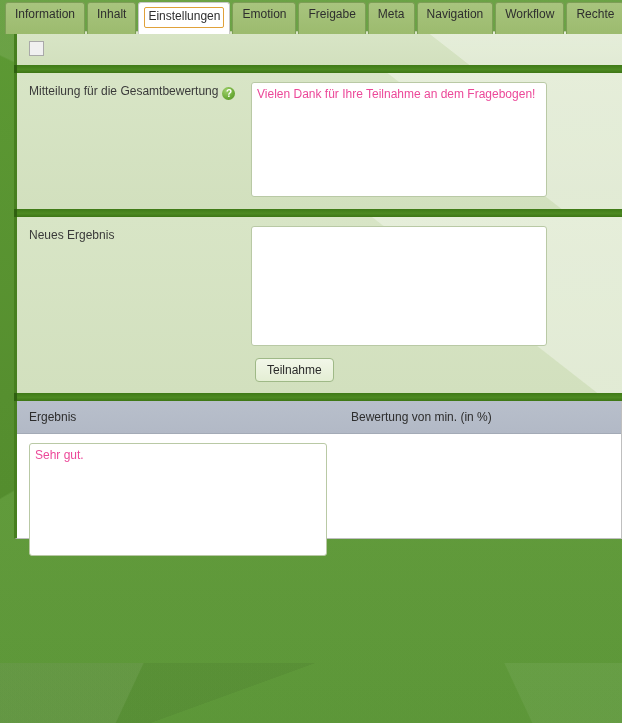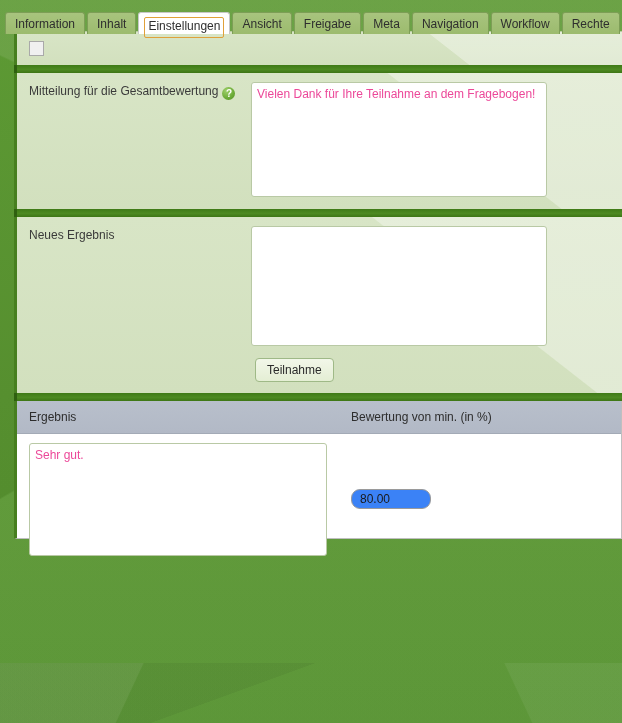--- a/index.html
+++ b/index.html
@@ -46,21 +46,21 @@
     top: 6px;
     height: 28px;
     width: 622px;
     display: flex;
     align-items: flex-end;
     padding-left: 5px;
     box-sizing: border-box;
     z-index: 5;
   }
   .tab {
-    height: 22px;
+    height: 32px;
     line-height: 22px;
     padding: 0 9px;
     margin-right: 2px;
     background: linear-gradient(to bottom, #a8c47e 0%, #9cbb6e 100%);
     border: 1px solid #7d9e56;
     border-bottom: none;
     border-radius: 3px 3px 0 0;
     color: #2e2e2e;
     font-size: 12px;
     white-space: nowrap;
@@ -211,20 +211,21 @@
     box-sizing: border-box;
   }
   .th-result { width: 322px; flex: 0 0 322px; }
   .th-rating { flex: 1 1 auto; }
 
   .trow {
     display: flex;
     align-items: flex-start;
     height: 104px;
     box-sizing: border-box;
+    flex-direction: column;
   }
   .trow.odd  { background: #ffffff; }
   .trow.even { background: #e9f2fa; }
 
   .td-result {
     width: 322px;
     flex: 0 0 322px;
     padding: 9px 0 0 12px;
     box-sizing: border-box;
   }
@@ -252,21 +253,21 @@
 </style>
 </head>
 <body>
 
 <div id="page">
 
   <div class="tabbar">
     <div class="tab"><span>Information</span></div>
     <div class="tab"><span>Inhalt</span></div>
     <div class="tab active"><span class="tab-inner">Einstellungen</span></div>
-    <div class="tab"><span>Ansicht</span></div>
+    <div class="tab"><span>Emotion</span></div>
     <div class="tab"><span>Freigabe</span></div>
     <div class="tab"><span>Meta</span></div>
     <div class="tab"><span>Navigation</span></div>
     <div class="tab"><span>Workflow</span></div>
     <div class="tab"><span>Rechte</span></div>
 
   </div>
 
   <div class="content">
 

